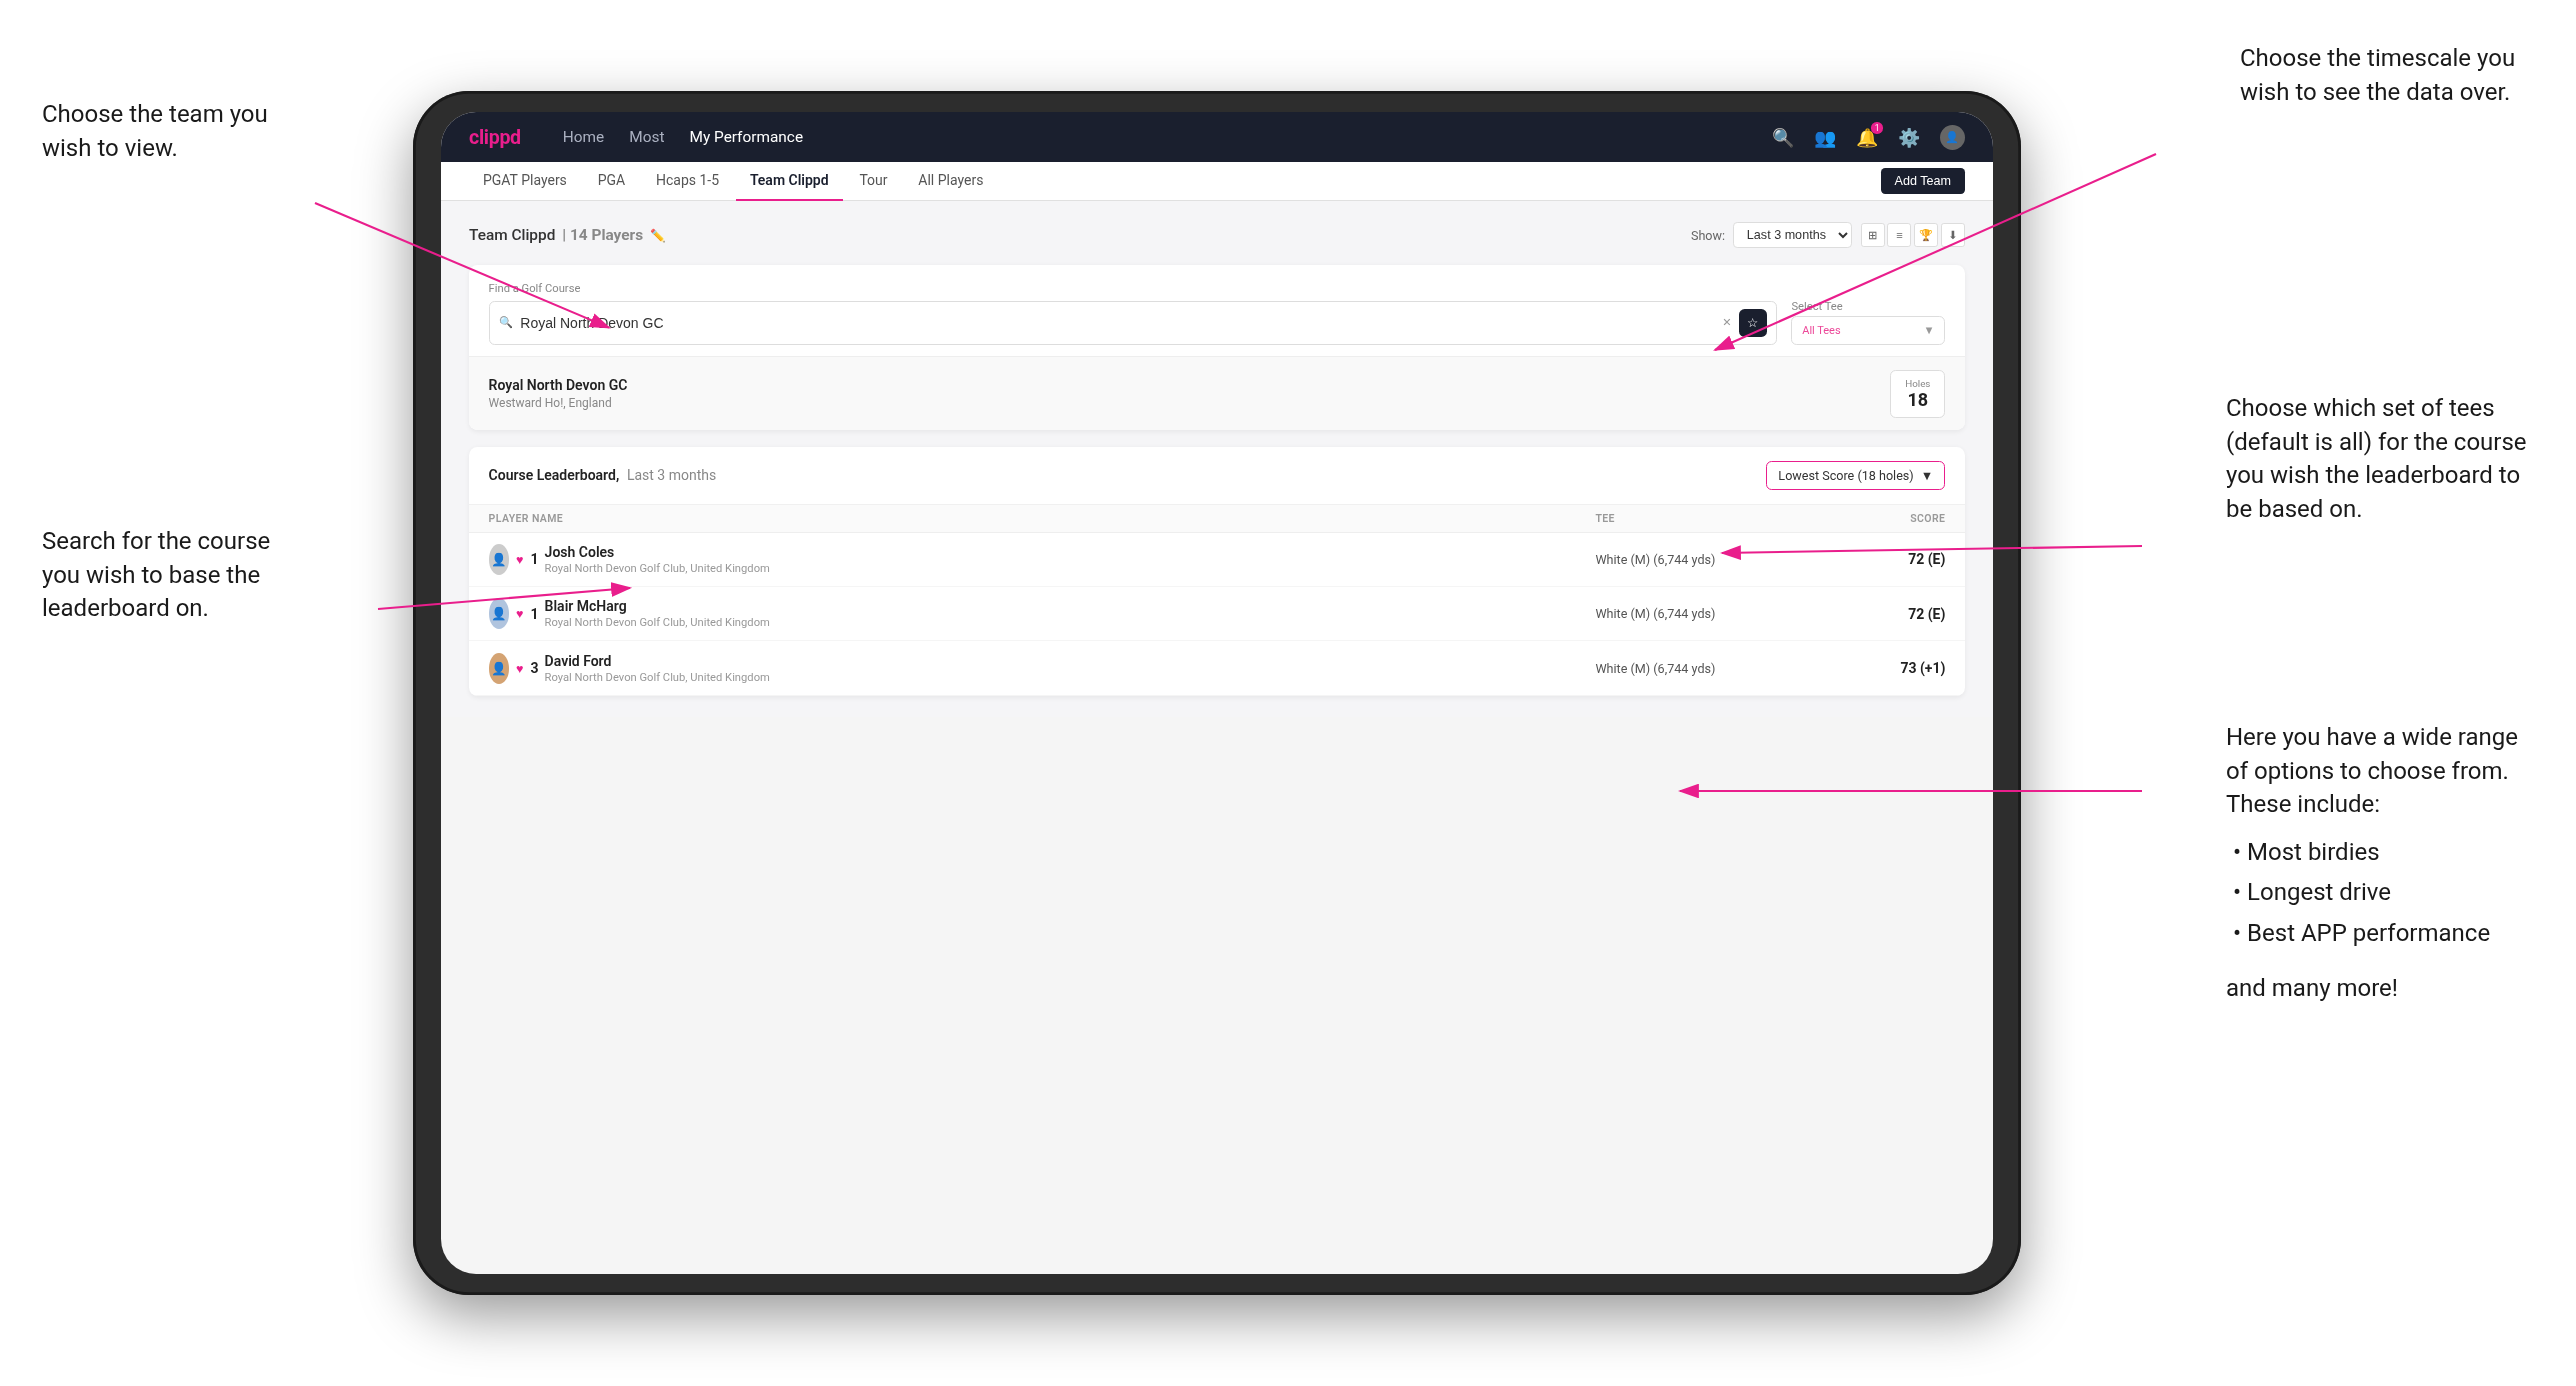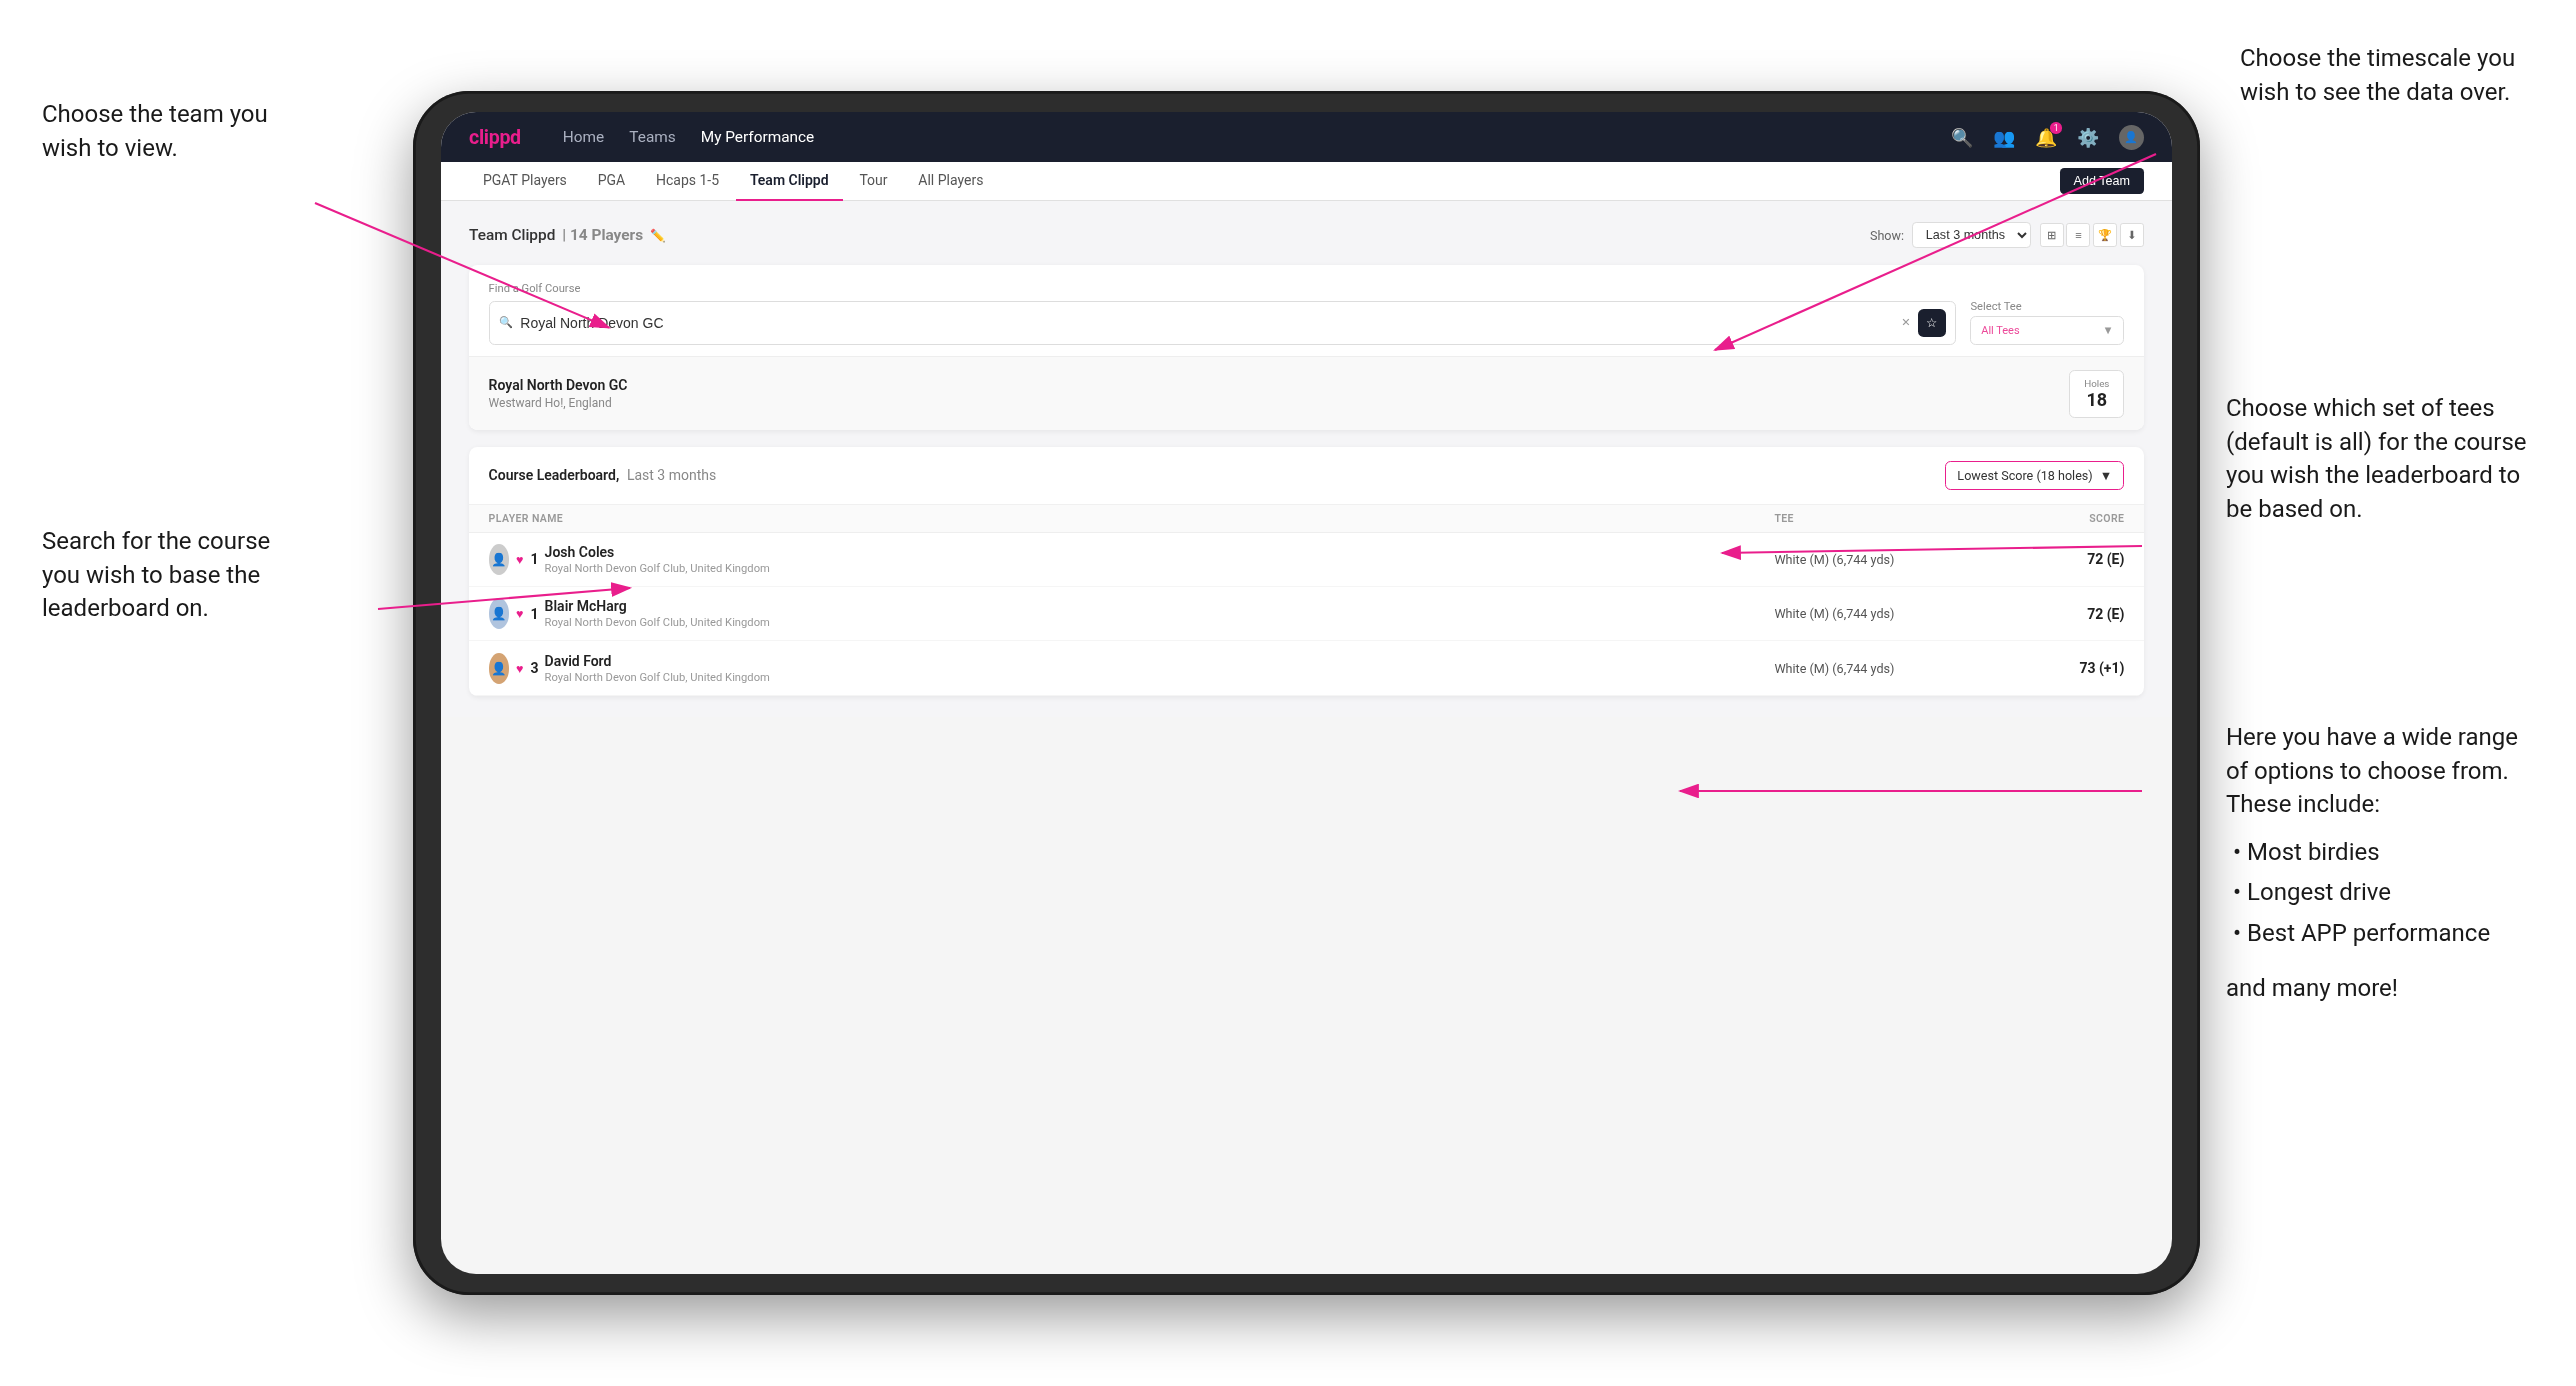--- a/index.html
+++ b/index.html
@@ -20,21 +20,21 @@
       color: #1a1a1a;
       line-height: 1.4;
       max-width: 266px;
     }
 
     
     .tablet-frame {
       position: absolute;
       left: 413px;
       top: 91px;
-      width: 1787px;
+      width: 1608px;
       height: 1204px;
       background: #2d2d2d;
       border-radius: 56px;
       box-shadow: 0 21px 56px rgba(0,0,0,0.4), inset 0 0 0 2.8px #1a1a1a;
     }
 
     
     .tablet-screen {
       position: absolute;
       left: 28px;
@@ -479,21 +479,21 @@
 </head>
 <body>
 
 <div class="tablet-frame">
   <div class="tablet-screen">
 
     <div class="app-nav">
       <span class="app-logo">clippd</span>
       <div class="nav-links">
         <span class="nav-link">Home</span>
-        <span class="nav-link">Teams</span>
+        <span class="nav-link">Most</span>
         <span class="nav-link active">My Performance</span>
       </div>
       <div class="nav-right">
         <span class="nav-icon">🔍</span>
         <span class="nav-icon">👥</span>
         <span class="nav-icon" style="position:relative;">
           🔔
           <span class="badge">1</span>
         </span>
         <span class="nav-icon">⚙️</span>

